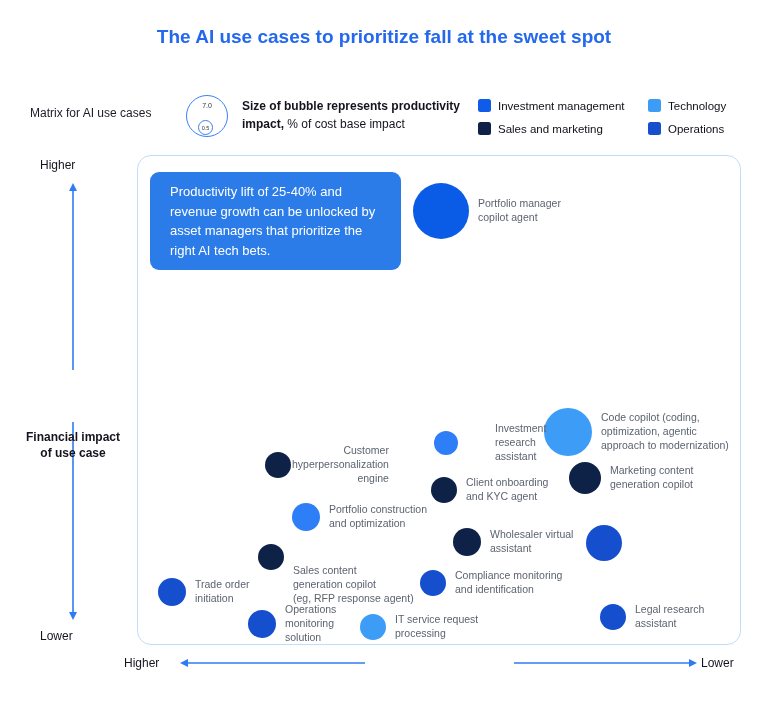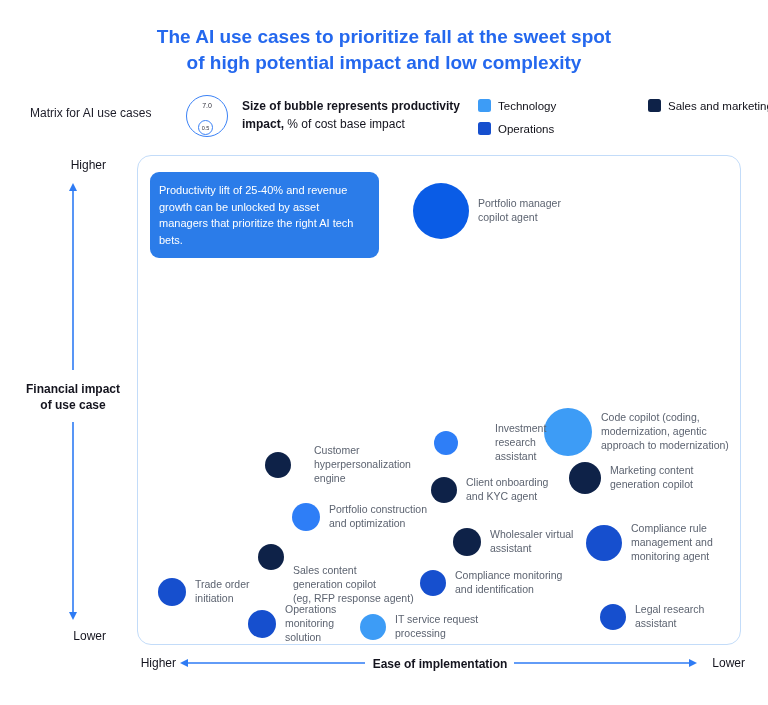--- a/index.html
+++ b/index.html
@@ -19,52 +19,56 @@
   .sl-text b{font-weight:700;}
   
   .cat-legend{position:absolute;left:478px;top:99px;display:grid;
               grid-template-columns:170px auto;row-gap:10px;}
   .cat-item{display:flex;align-items:center;}
   .cat-swatch{width:13px;height:13px;border-radius:2.5px;margin-right:7px;flex:0 0 auto;}
   .cat-label{font-size:11.5px;font-weight:500;color:#101018;white-space:nowrap;}
   
   .panel{position:absolute;left:137px;top:155px;width:604px;height:490px;
          border:1px solid #c3dcf9;border-radius:14px;background:#ffffff;box-sizing:border-box;}
-  .callout{position:absolute;left:150px;top:172px;width:211px;padding:10px 9px;
-           background:#2b7ce9;border-radius:9px;color:#ffffff;font-size:11px;line-height:1.5;}
+  .callout{position:absolute;left:150px;top:172px;width:211px;padding:10px 20px;
+           background:#2b7ce9;border-radius:9px;color:#ffffff;font-size:13px;line-height:1.5;}
   
-  .axis-text{position:absolute;font-size:12px;color:#14141e;text-align:right;}
+  .axis-text{position:absolute;font-size:12px;color:#14141e;text-align:left;}
   .axis-label{position:absolute;font-size:12px;font-weight:700;color:#14141e;
-              text-align:center;line-height:1.35;}
+              text-align:center;line-height:1.35;margin-top:48px;}
   
   .chart-area{position:absolute;left:0;top:0;width:693px;height:705px;pointer-events:none;}
   .bubble{position:absolute;border-radius:50%;pointer-events:auto;}
   .bubble-label{position:absolute;font-size:10.5px;line-height:13.7px;color:#5c6370;white-space:nowrap;}
   svg{position:absolute;overflow:visible;}
 </style>
 </head>
 <body>
 
 <div class="page">
 
-  <h1 class="title" style="color: rgb(36, 104, 238);"><span>The AI use cases to prioritize fall at the sweet spot</span><br><span>of high potential impact and low complexity</span></h1>
+  <h1 class="title" style="color: rgb(36, 104, 238);"><span>The AI use cases to prioritize fall at the sweet spot</span><br></h1>
 
   <div class="matrix-label">Matrix for AI use cases</div>
 
   <div class="size-legend">
     <div class="sl-big">
       <span class="sl-big-val">7.0</span>
       <div class="sl-small">
         <span>0.5</span>
       </div>
     </div>
     <p class="sl-text"><b>Size of bubble represents productivity impact,</b><span> % of cost base impact</span></p>
   </div>
 
   <div class="cat-legend">
+      <div class="cat-item">
+        <span class="cat-swatch" style="background: rgb(14, 92, 232);"></span>
+        <span class="cat-label">Investment management</span>
+      </div>
       <div class="cat-item">
         <span class="cat-swatch" style="background: rgb(61, 156, 246);"></span>
         <span class="cat-label">Technology</span>
       </div>
       <div class="cat-item">
         <span class="cat-swatch" style="background: rgb(14, 34, 72);"></span>
         <span class="cat-label">Sales and marketing</span>
       </div>
       <div class="cat-item">
         <span class="cat-swatch" style="background: rgb(22, 79, 206);"></span>
@@ -98,61 +102,56 @@
 
   <div class="chart-area">
       <div class="bubble" title="Portfolio manager copilot agent" style="left: 413px; top: 183px; width: 56px; height: 56px; background: rgb(10, 92, 230);"></div>
       <div class="bubble-label" style="left: 478px; top: 197.3px;">
         <div>Portfolio manager</div>
         <div>copilot agent</div>
       </div>
       <div class="bubble" title="Code copilot (coding, documentation, agentic approach to modernization)" style="left: 544px; top: 408px; width: 48px; height: 48px; background: rgb(61, 156, 246);"></div>
       <div class="bubble-label" style="left: 601px; top: 411.45px;">
         <div>Code copilot (coding,</div>
-        <div>modernization, agentic</div>
+        <div>optimization, agentic</div>
         <div>approach to modernization)</div>
       </div>
       <div class="bubble" title="Investment research assistant" style="left: 434px; top: 431px; width: 24px; height: 24px; background: rgb(46, 126, 247);"></div>
       <div class="bubble-label" style="left: 467px; top: 422.45px; margin-left: 28px;">
         <div>Investment</div>
         <div>research</div>
         <div>assistant</div>
       </div>
       <div class="bubble" title="Marketing content generation copilot" style="left: 569px; top: 462px; width: 32px; height: 32px; background: rgb(14, 34, 72);"></div>
       <div class="bubble-label" style="left: 610px; top: 464.3px;">
         <div>Marketing content</div>
         <div>generation copilot</div>
       </div>
       <div class="bubble" title="Customer hyperpersonalization engine" style="left: 265px; top: 452px; width: 26px; height: 26px; background: rgb(14, 34, 72);"></div>
-      <div class="bubble-label" style="left: 314px; top: 444.45px;">
+      <div class="bubble-label" style="left: 292px; top: 444.45px; text-align: right;">
         <div>Customer</div>
         <div>hyperpersonalization</div>
         <div>engine</div>
       </div>
       <div class="bubble" title="Client onboarding and KYC agent" style="left: 431px; top: 477px; width: 26px; height: 26px; background: rgb(14, 34, 72);"></div>
       <div class="bubble-label" style="left: 466px; top: 476.3px;">
         <div>Client onboarding</div>
         <div>and KYC agent</div>
       </div>
       <div class="bubble" title="Portfolio construction and optimization" style="left: 292px; top: 503px; width: 28px; height: 28px; background: rgb(46, 126, 247);"></div>
       <div class="bubble-label" style="left: 329px; top: 503.3px;">
         <div>Portfolio construction</div>
         <div>and optimization</div>
       </div>
       <div class="bubble" title="Wholesaler virtual assistant" style="left: 453px; top: 528px; width: 28px; height: 28px; background: rgb(14, 34, 72);"></div>
       <div class="bubble-label" style="left: 490px; top: 528.3px;">
         <div>Wholesaler virtual</div>
         <div>assistant</div>
       </div>
       <div class="bubble" title="Compliance rule management and monitoring agent" style="left: 586px; top: 525px; width: 36px; height: 36px; background: rgb(22, 79, 206);"></div>
-      <div class="bubble-label" style="left: 631px; top: 522.45px;">
-        <div>Compliance rule</div>
-        <div>management and</div>
-        <div>monitoring agent</div>
-      </div>
       <div class="bubble" title="Sales content generation copilot (eg, RFP response agent)" style="left: 258px; top: 544px; width: 26px; height: 26px; background: rgb(14, 34, 72);"></div>
       <div class="bubble-label" style="left: 293px; top: 536.45px; margin-top: 28px;">
         <div>Sales content</div>
         <div>generation copilot</div>
         <div>(eg, RFP response agent)</div>
       </div>
       <div class="bubble" title="Trade order initiation" style="left: 158px; top: 578px; width: 28px; height: 28px; background: rgb(22, 79, 206);"></div>
       <div class="bubble-label" style="left: 195px; top: 578.3px;">
         <div>Trade order</div>
         <div>initiation</div>

